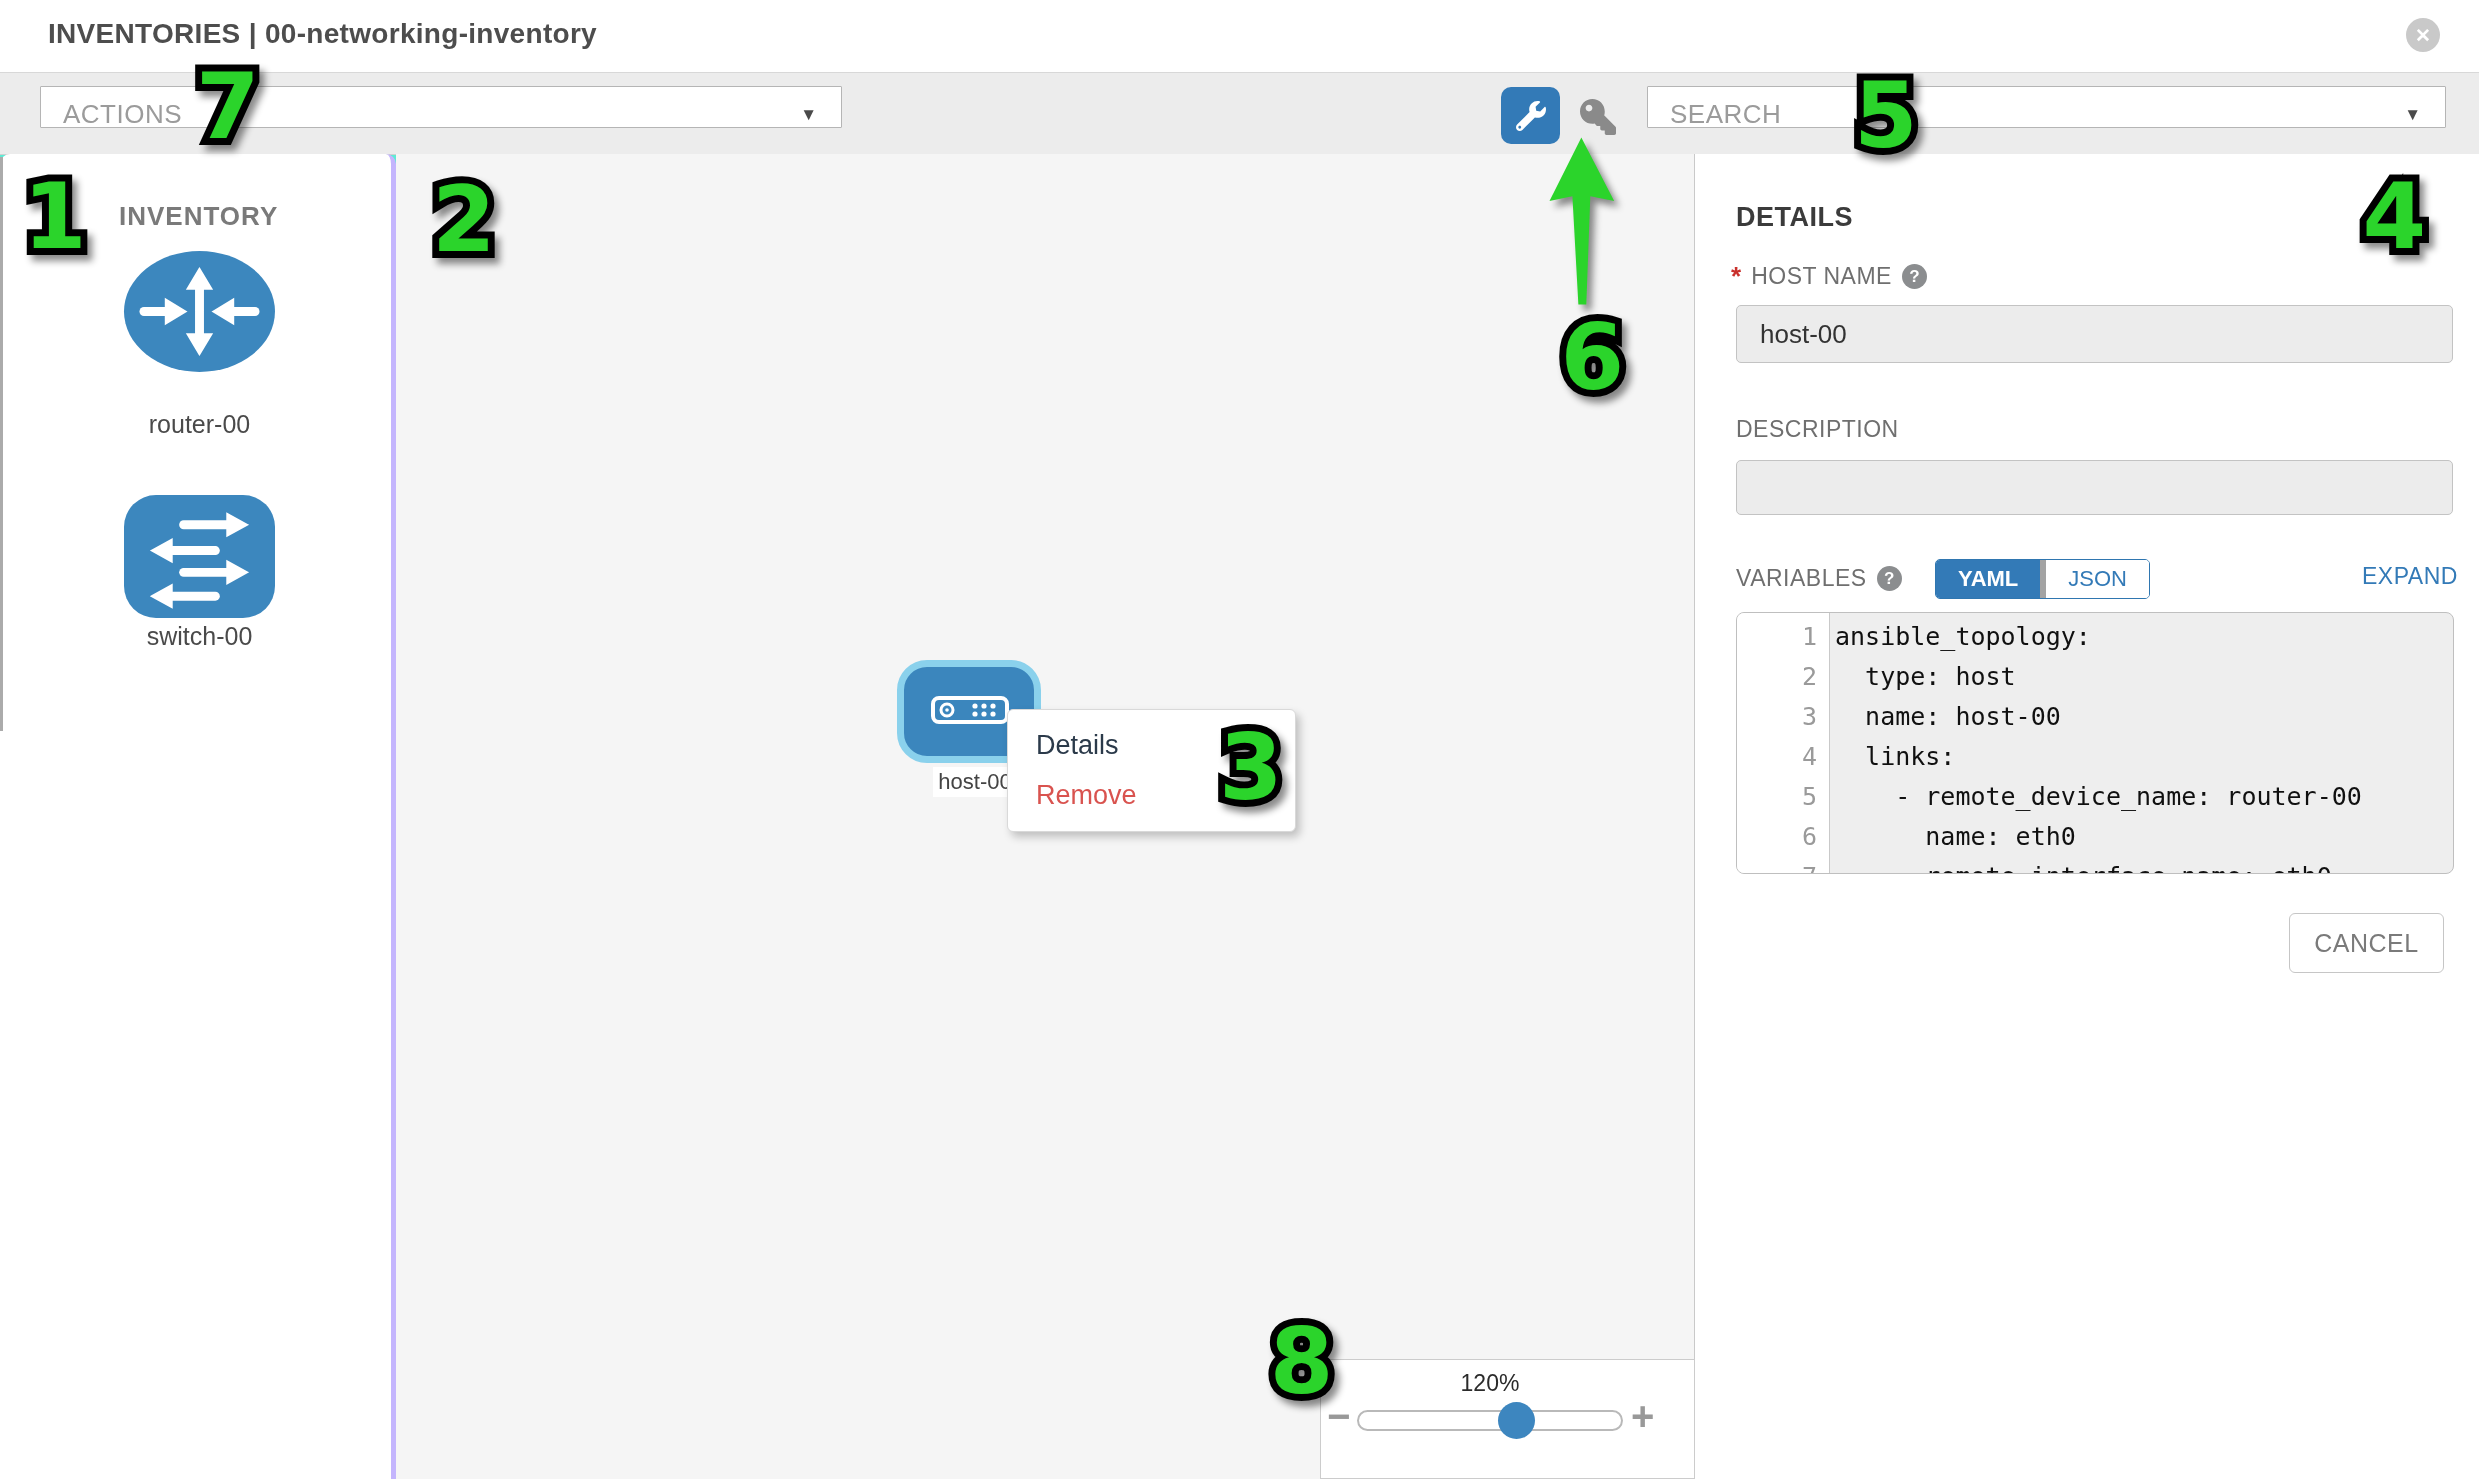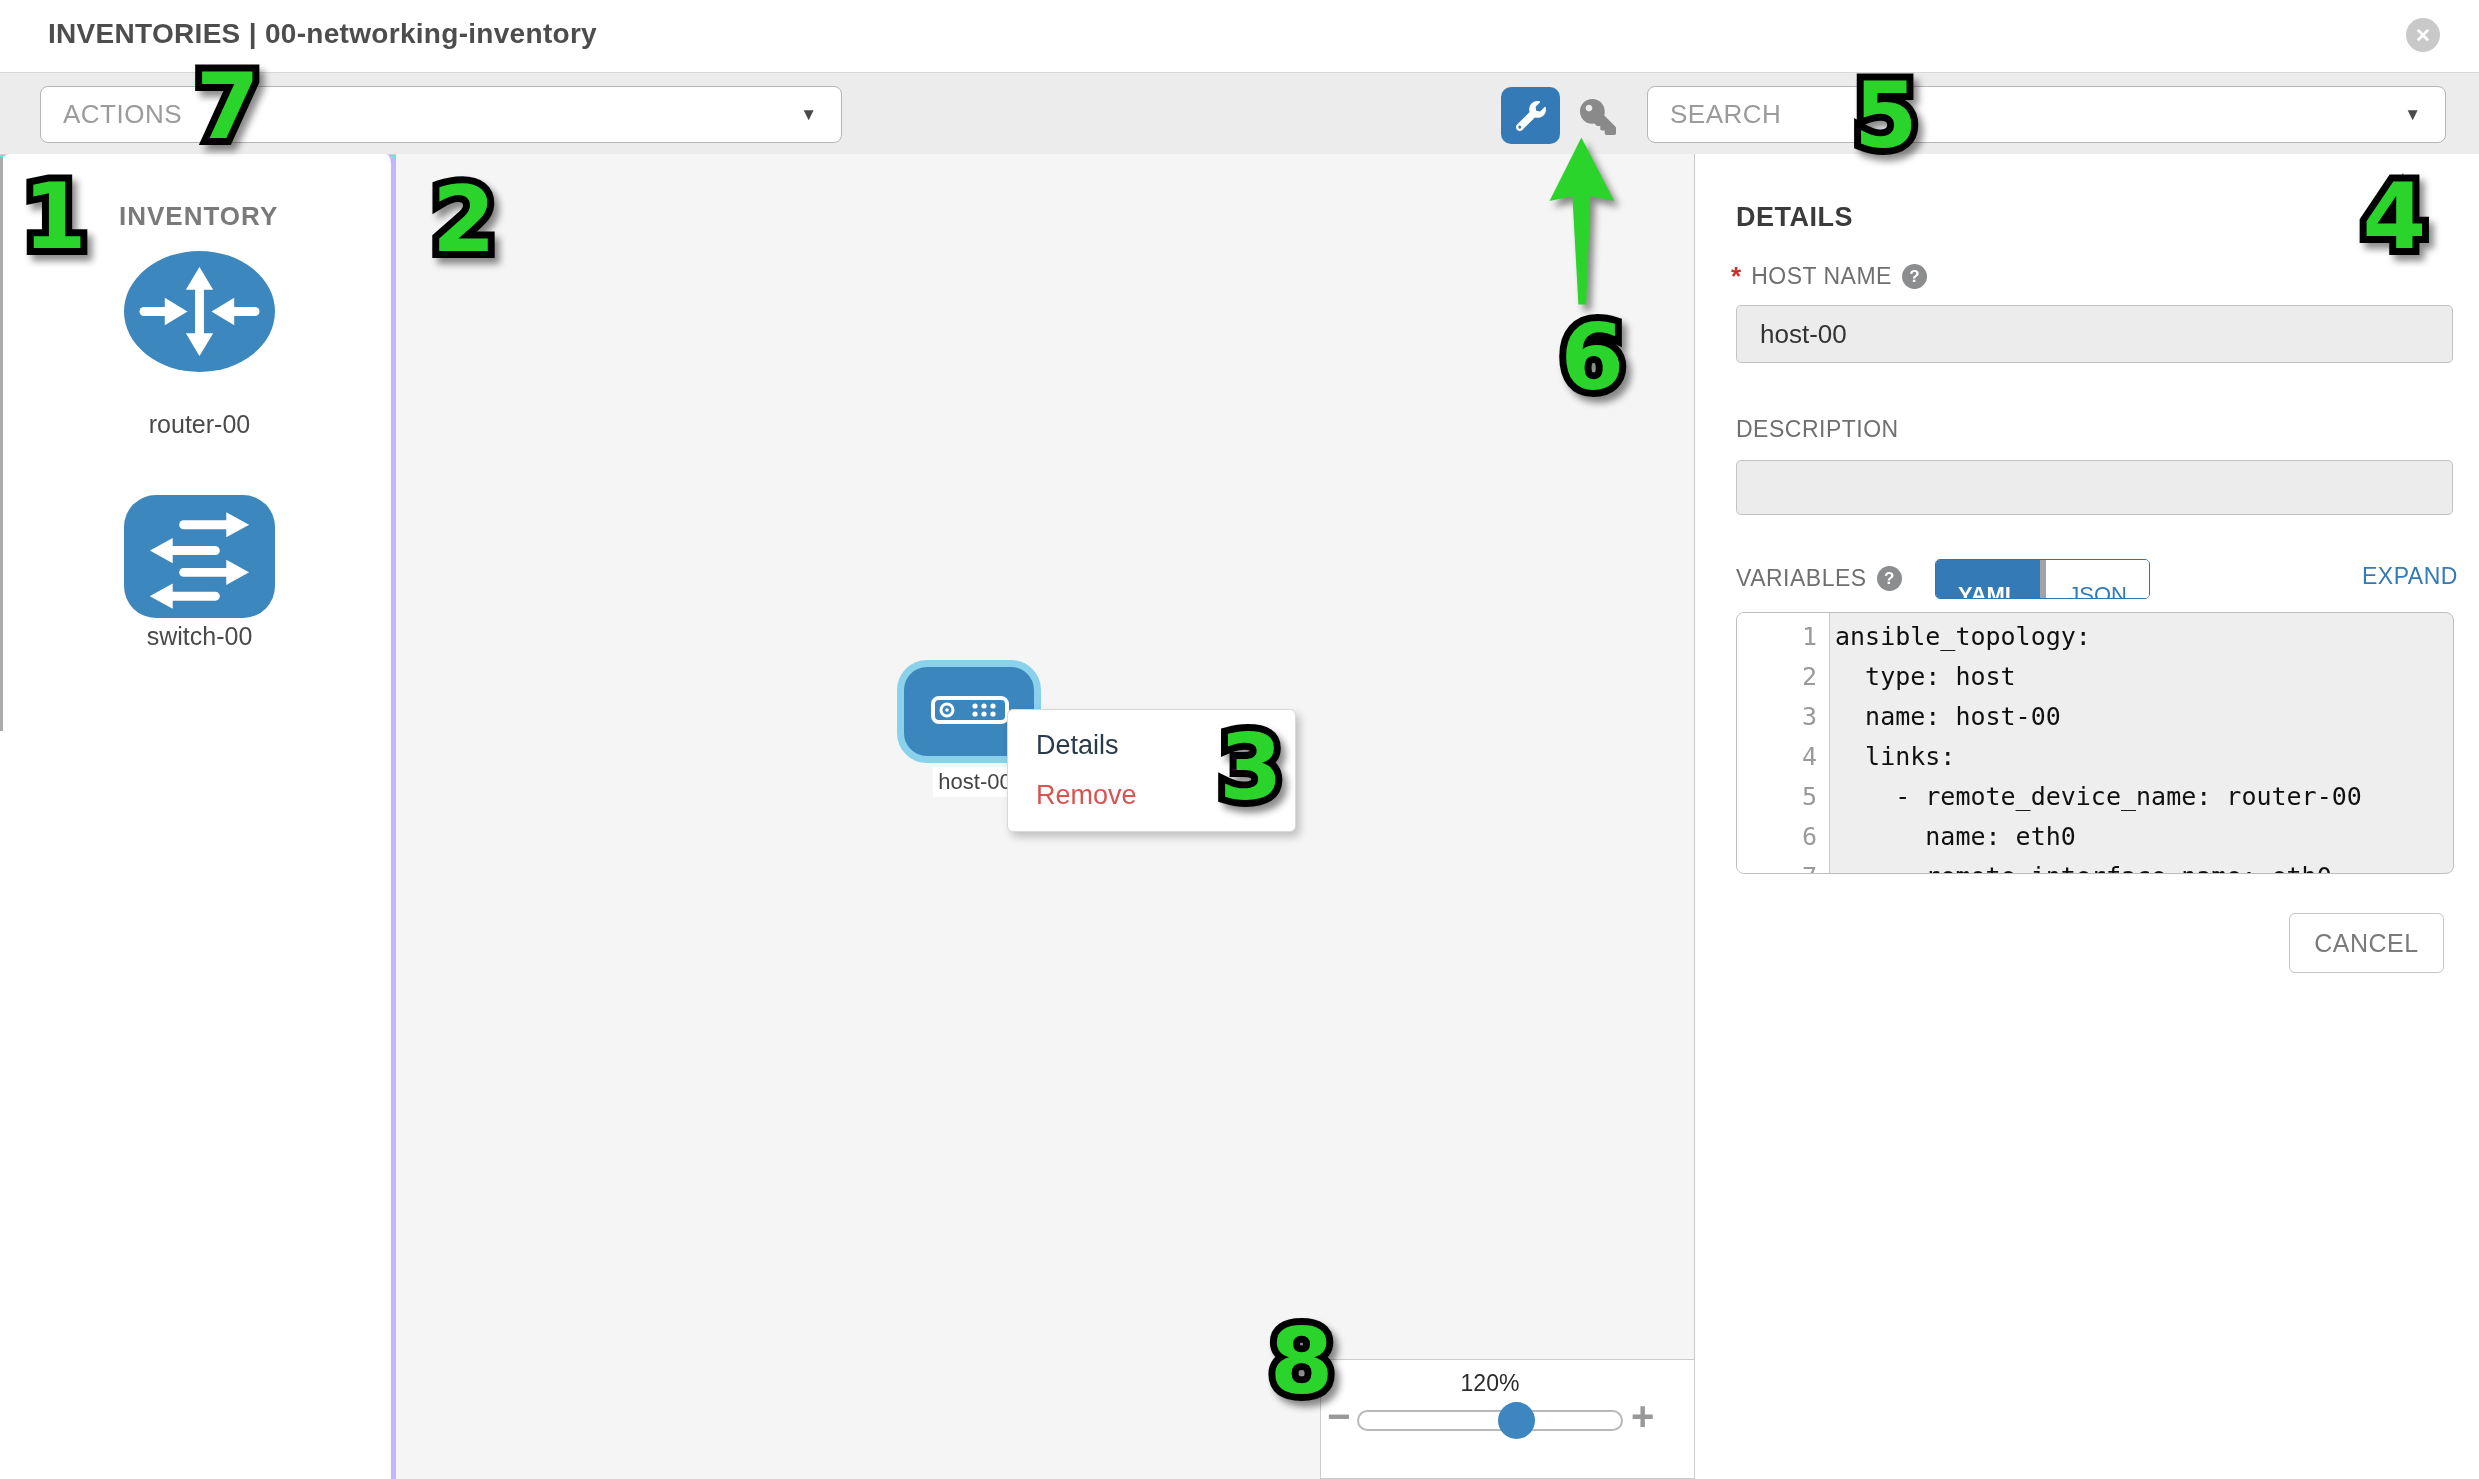--- a/index.html
+++ b/index.html
@@ -9,21 +9,21 @@
 
   
   .page-header{left:0;top:0;width:2480px;height:72px;background:#fff;}
   .page-title{left:48px;top:18px;font-size:28px;font-weight:bold;color:#4d4d4d;letter-spacing:0.3px;}
   .close-btn{left:2406px;top:18px;width:34px;height:34px;border-radius:50%;background:#c9c9c9;
              color:#fff;font-size:19px;font-weight:bold;display:flex;align-items:center;justify-content:center;cursor:pointer;}
 
   
   .toolbar{left:0;top:72px;width:2480px;height:83px;background:#ececec;
            border-top:1px solid #d8d8d8;border-bottom:1px solid #cfcfcf;box-sizing:border-box;}
-  .dropdown{background:#fff;border:1px solid #b5b5b5;border-radius:8px;height:57px;box-sizing:border-box;}
+  .dropdown{background:#fff;border:1px solid #b5b5b5;border-radius:1px;height:42px;box-sizing:border-box;}
   .dd-actions{left:40px;top:86px;width:802px;}
   .dd-search{left:1647px;top:86px;width:799px;}
   .dd-placeholder{position:absolute;left:22px;top:0;line-height:55px;font-size:26px;color:#9b9b9b;letter-spacing:0.5px;}
   .dd-caret{position:absolute;right:24px;top:0;line-height:55px;font-size:17px;color:#4a4a4a;}
   .wrench-btn{left:1501px;top:87px;width:59px;height:57px;background:#337ab7;border-radius:10px;
               display:flex;align-items:center;justify-content:center;cursor:pointer;}
   .key-wrap{left:1580px;top:99px;width:38px;height:36px;cursor:pointer;}
 
   
   .sidebar{left:0;top:154px;width:396px;height:1343px;background:#fff;border-right:5px solid #c4b5fd;box-sizing:border-box;border-radius:10px;}
@@ -68,21 +68,21 @@
   .help-badge{width:25px;height:25px;border-radius:50%;background:#8b8d8f;color:#fff;font-size:17px;
               font-weight:bold;display:inline-flex;align-items:center;justify-content:center;cursor:pointer;}
   .hostname-row{left:1731px;top:261px;}
   .text-input{background:#ececec;border:1px solid #c3c3c3;border-radius:5px;box-sizing:border-box;
               font-size:26px;color:#333;padding-left:23px;}
   .hostname-input{left:1736px;top:305px;width:717px;height:58px;line-height:56px;}
   .desc-label{left:1736px;top:416px;}
   .desc-input{left:1736px;top:460px;width:717px;height:55px;line-height:53px;}
   .vars-row{left:1736px;top:565px;}
   .toggle{left:1935px;top:559px;height:38px;display:flex;border:1px solid #2f76b0;border-radius:5px;overflow:hidden;}
-  .tg-seg{height:38px;line-height:38px;padding:16px 22px;font-size:22px;cursor:pointer;}
+  .tg-seg{height:38px;line-height:38px;padding:0 22px;font-size:22px;cursor:pointer;}
   .tg-on{background:#337ab7;color:#fff;font-weight:bold;}
   .tg-off{background:#fff;color:#337ab7;border-left:6px solid #a3a3a3;}
   .expand-link{left:2362px;top:563px;font-size:23px;color:#337ab7;letter-spacing:0.5px;cursor:pointer;}
 
   .editor{left:1736px;top:612px;width:718px;height:262px;border:1px solid #bfbfbf;border-radius:8px;
           background:#eee;overflow:hidden;box-sizing:border-box;}
   .gutter{position:absolute;left:0;top:0;width:93px;height:100%;background:#fff;
           border-right:1px solid #c9c9c9;box-sizing:border-box;padding-top:4px;}
   .ln{display:block;height:40px;line-height:40px;text-align:right;padding-right:12px;
       font-family:"DejaVu Sans Mono",monospace;font-size:25px;color:#9a9a9a;}

